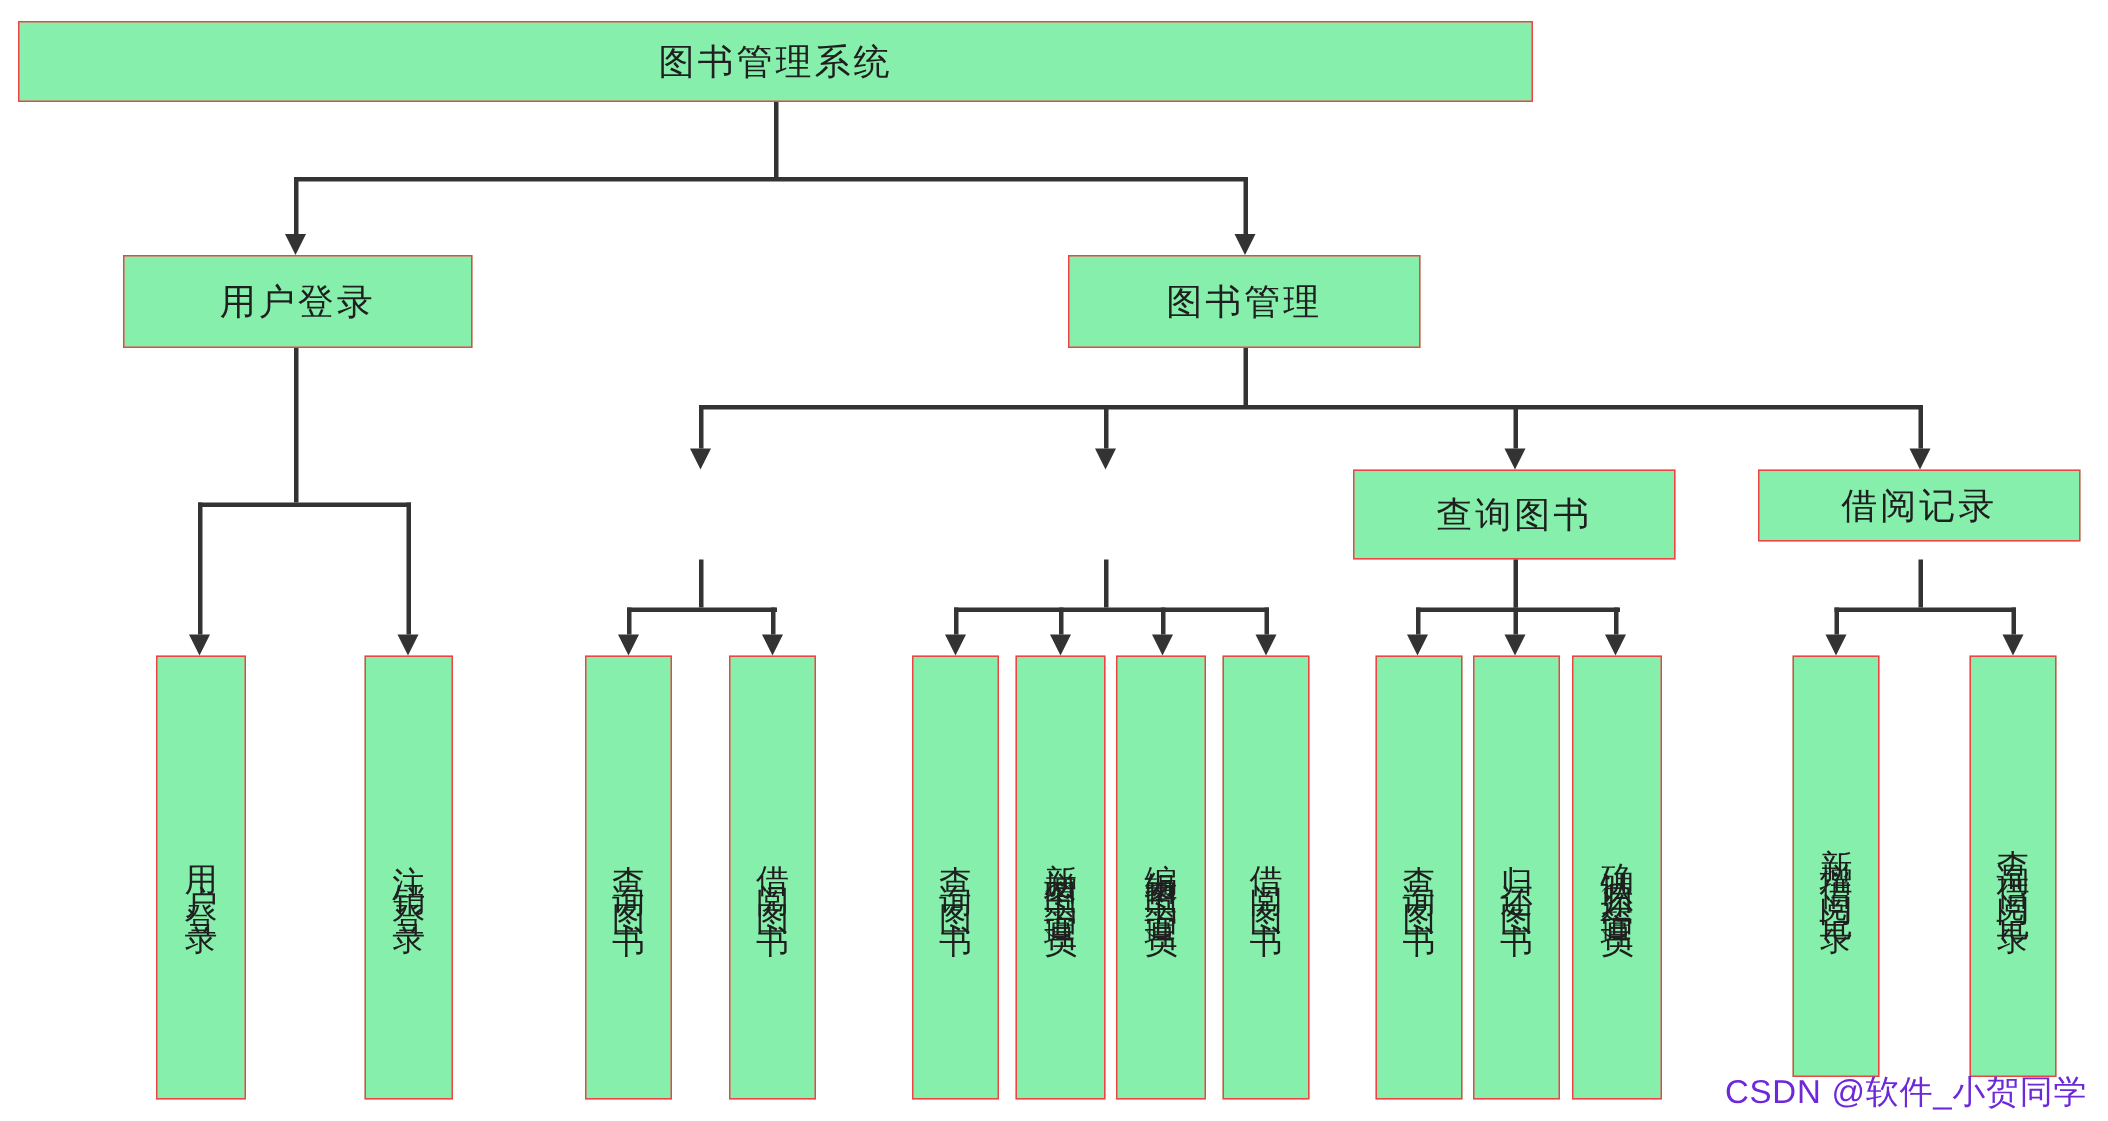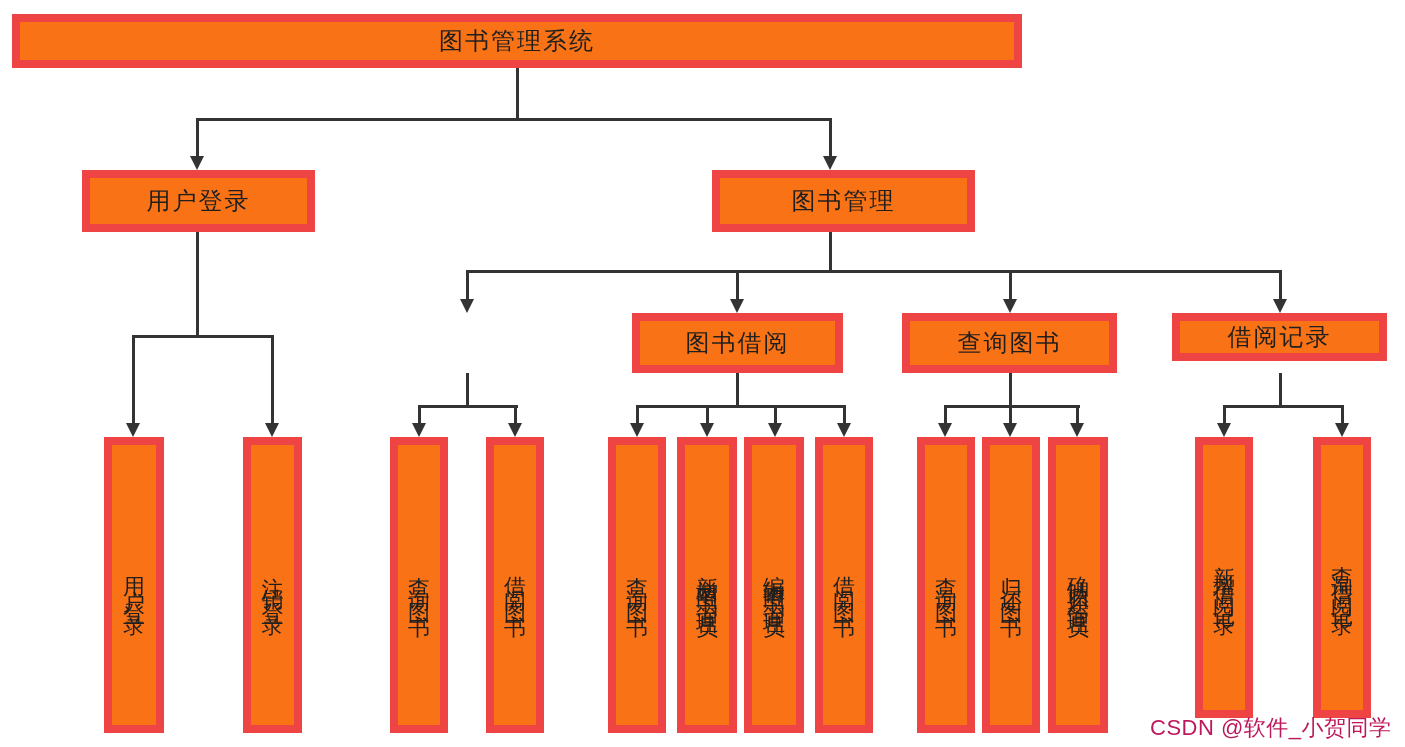--- a/index.html
+++ b/index.html
@@ -6,22 +6,22 @@
   #stage{
     position:relative;
     width:1405px;height:747px;
     background:#ffffff;
     font-family:"Liberation Sans", sans-serif;
     overflow:hidden;
   }
   .box{
     position:absolute;
     box-sizing:border-box;
-    border:8px solid #ef4444;
-    background:#f97316;
+    border:1px solid #ef4444;
+    background:#86efac;
     display:flex;
     align-items:center;
     justify-content:center;
     font-size:24px;
     color:#1f1f1f;
     letter-spacing:2px;
     white-space:nowrap;
   }
   .vbox{
     writing-mode:vertical-rl;
@@ -39,39 +39,38 @@
     position:absolute;
     width:0;height:0;
     border-left:7px solid transparent;
     border-right:7px solid transparent;
     border-top:14px solid #333333;
   }
   .watermark{
     position:absolute;
     left:1150px;top:713px;
     font-size:22px;
-    color:#be185d;
+    color:#6d28d9;
     letter-spacing:0.5px;
     z-index:5;
     white-space:nowrap;
   }
 </style>
 </head>
 <body>
 
 <div id="stage">
 
   <div class="box" style="left:12px;top:14px;width:1010px;height:54px;">图书管理系统</div>
 
   <div class="box" style="left:82px;top:170px;width:233px;height:62px;">用户登录</div>
 
-  <div class="box" style="left:712px;top:170px;width:263px;height:62px;">图书管理</div>
+  <div class="box" style="left:712px;top:170px;width:235px;height:62px;">图书管理</div>
 
 
-  <div class="box" style="left:632px;top:313px;width:211px;height:60px;">图书借阅</div>
 
   <div class="box" style="left:902px;top:313px;width:215px;height:60px;">查询图书</div>
 
   <div class="box" style="left:1172px;top:313px;width:215px;height:48px;">借阅记录</div>
 
   <div class="box vbox ls4" style="left:104px;top:437px;width:60px;height:296px;">用户登录</div>
 
   <div class="box vbox ls4" style="left:243px;top:437px;width:59px;height:296px;">注销登录</div>
 
   <div class="box vbox ls4" style="left:390px;top:437px;width:58px;height:296px;">查询图书</div>

